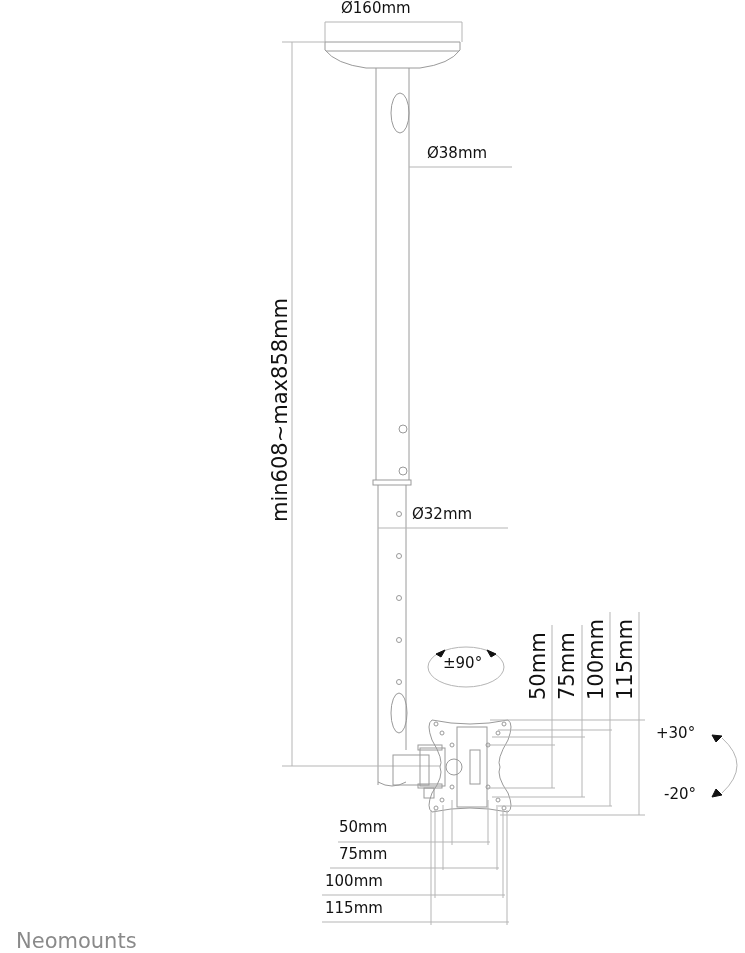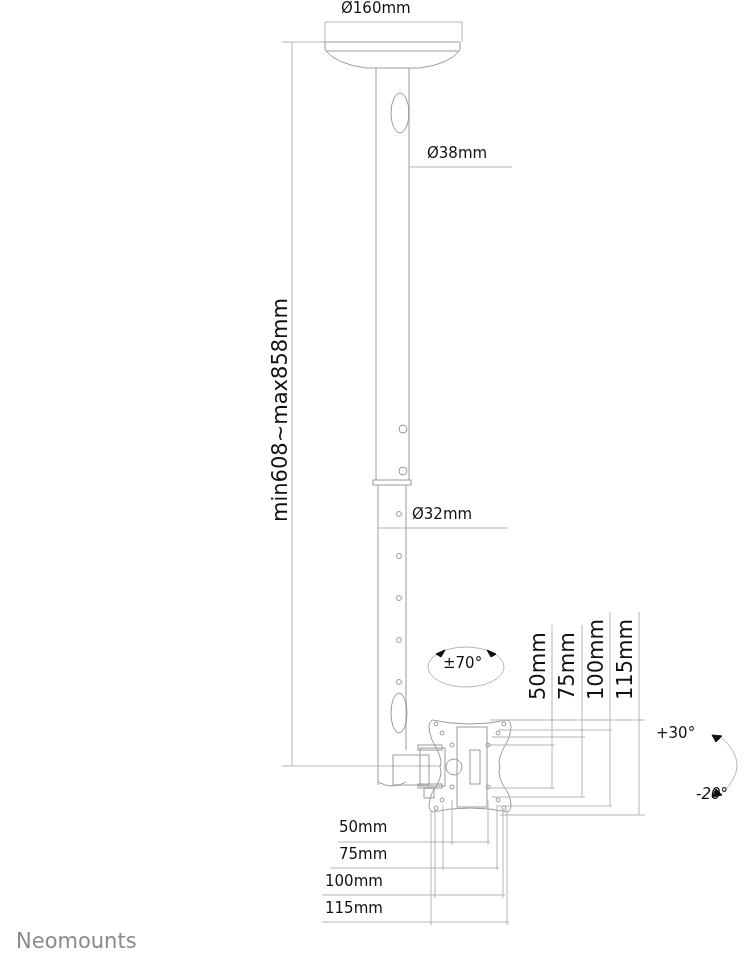--- a/index.html
+++ b/index.html
@@ -125,23 +125,23 @@
       <path d="M712 735 L722 736 L716 742 Z" fill="#111" stroke="#111"></path>
       <path d="M712 797 L722 795 L716 789 Z" fill="#111" stroke="#111"></path>
     </g>
   </g>
 </svg>
 
 <div class="lbl" style="left:341px; top:1px;">Ø160mm</div>
 <div class="lbl" style="left:415px; top:146px;margin-left:12px;">Ø38mm</div>
 <div class="lbl" style="left:412px; top:507px;text-align:center;">Ø32mm</div>
 <div class="vlbl" style="left:270px; top:522px;">min608~max858mm</div>
-<div class="lbl" style="left:443px; top:656px;">±70°</div>
+<div class="lbl" style="left:443px; top:656px;">±90°</div>
 <div class="lbl" style="left:656px; top:726px;">+30°</div>
-<div class="lbl" style="left:696px; top:787px;font-style:italic;">-20°</div>
+<div class="lbl" style="left:664px; top:787px;">-20°</div>
 
 <div class="vlbl" style="left:528px; top:700px;">50mm</div>
 <div class="vlbl" style="left:557px; top:700px;">75mm</div>
 <div class="vlbl" style="left:586px; top:700px;">100mm</div>
 <div class="vlbl" style="left:615px; top:700px;">115mm</div>
 
 <div class="lbl" style="left:339px; top:820px;">50mm</div>
 <div class="lbl" style="left:339px; top:847px;">75mm</div>
 <div class="lbl" style="left:325px; top:874px;">100mm</div>
 <div class="lbl" style="left:325px; top:901px;">115mm</div>

